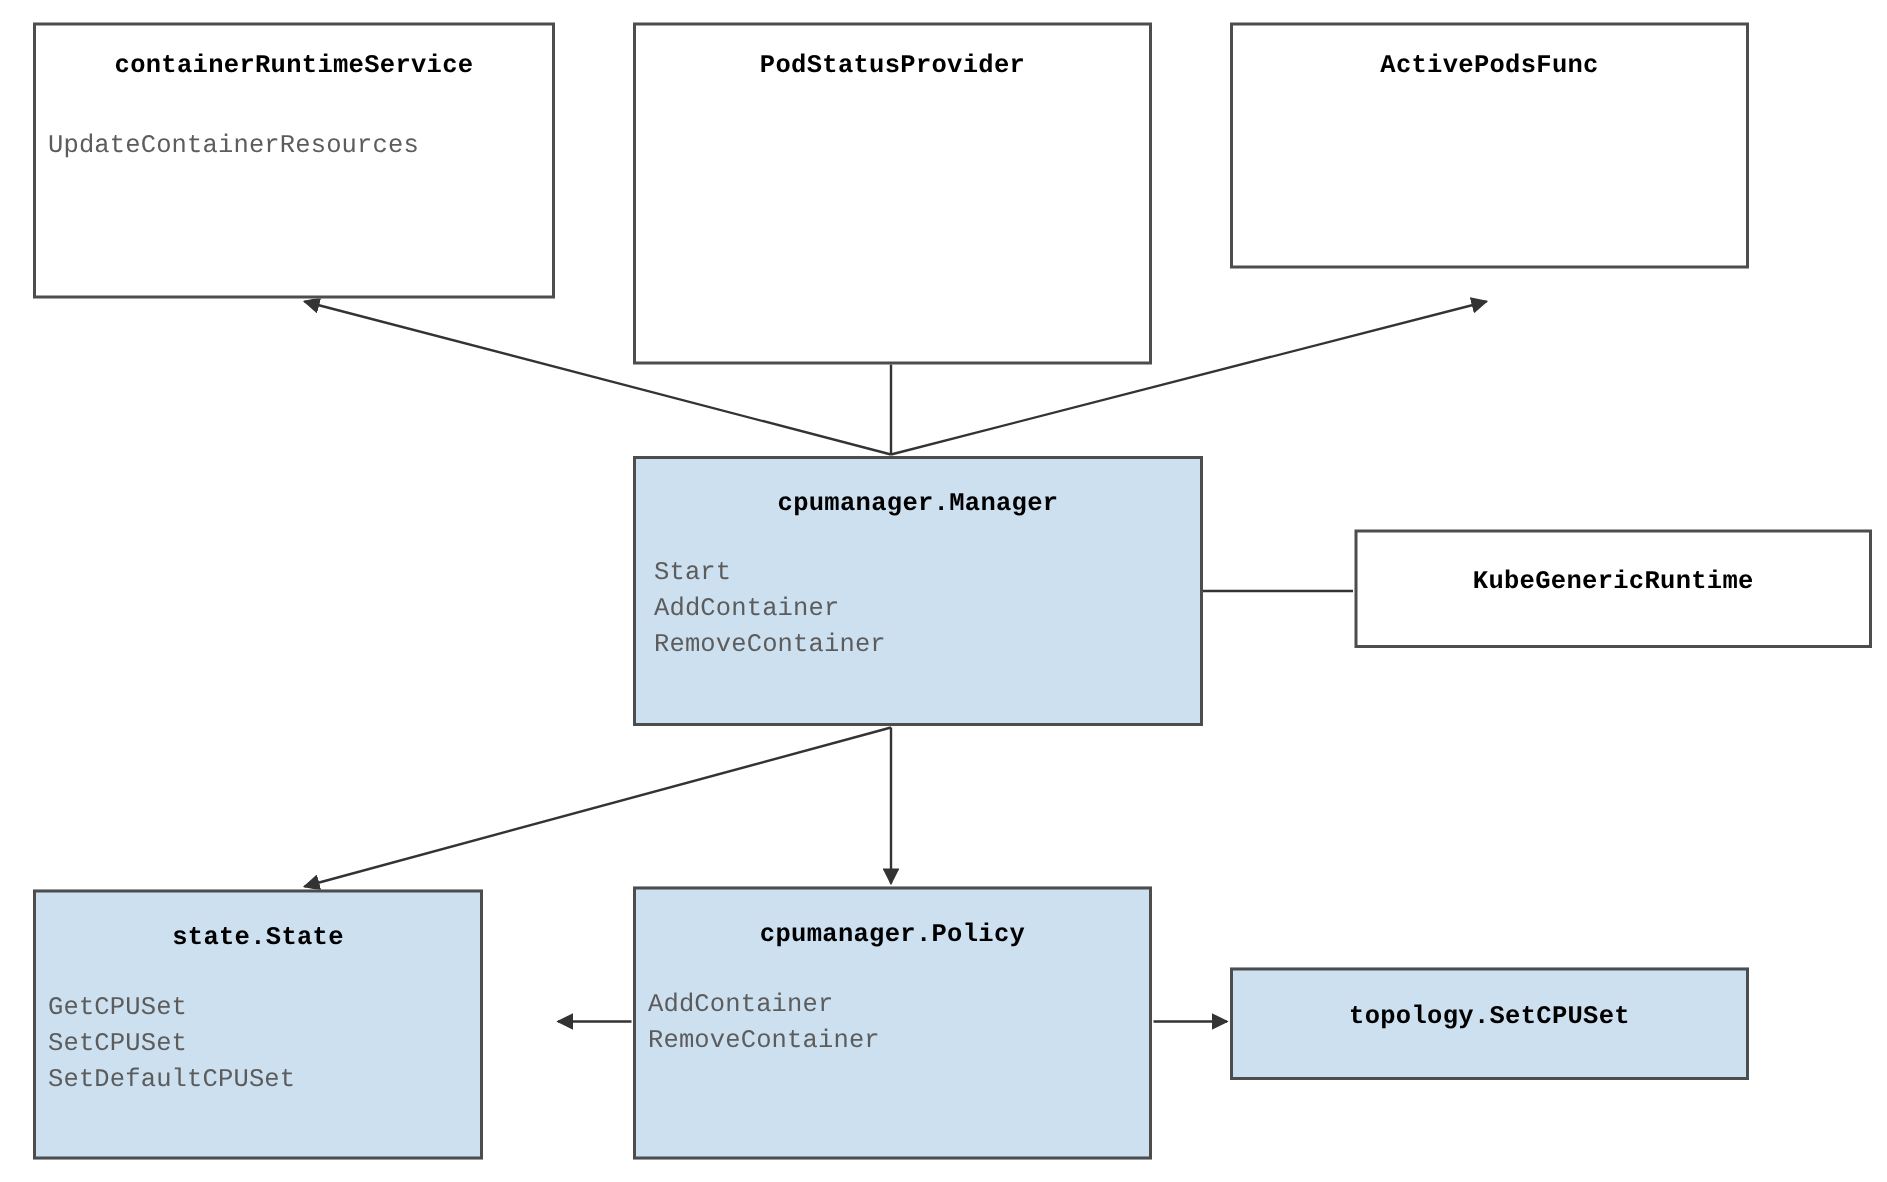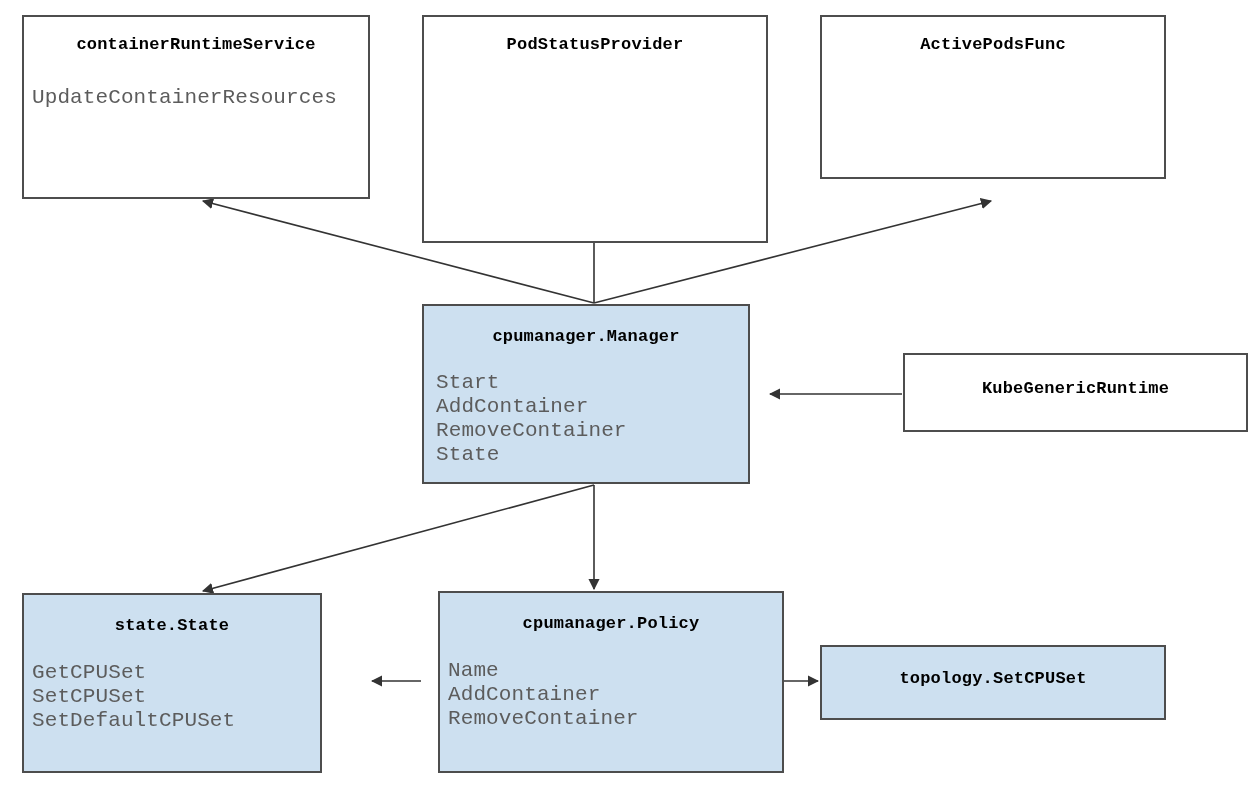--- a/index.html
+++ b/index.html
@@ -42,34 +42,34 @@
     line-height: 20px;
     color: #000000;
     letter-spacing: 0.2px;
     white-space: nowrap;
   }
   .node-members {
     margin-top: 26px;
     padding-left: 8px;
   }
   .member {
-    font-size: 21px;
+    font-size: 17px;
     line-height: 24px;
     color: #5c5c5c;
     white-space: nowrap;
     letter-spacing: 0.1px;
   }
   
   #node-containerRuntimeService { left: 22px;  top: 15px;  width: 348px; height: 184px; }
   #node-podStatusProvider       { left: 422px; top: 15px;  width: 346px; height: 228px; }
   #node-activePodsFunc          { left: 820px; top: 15px;  width: 346px; height: 164px; }
-  #node-cpumanagerManager       { left: 422px; top: 304px; width: 328px; height: 180px; }
+  #node-cpumanagerManager       { left: 422px; top: 304px; width: 380px; height: 180px; }
   #node-kubeGenericRuntime      { left: 903px; top: 353px; width: 345px; height: 79px; }
   #node-stateState              { left: 22px;  top: 593px; width: 300px; height: 180px; }
-  #node-cpumanagerPolicy        { left: 438px; top: 591px; width: 346px; height: 182px; }
+  #node-cpumanagerPolicy        { left: 422px; top: 591px; width: 346px; height: 182px; }
   #node-topologyTopology        { left: 820px; top: 645px; width: 346px; height: 75px; }
   #node-containerRuntimeService .node-title,
   #node-podStatusProvider .node-title,
   #node-activePodsFunc .node-title { margin-top: 18px; }
   #node-cpumanagerManager .node-title,
   #node-stateState .node-title,
   #node-cpumanagerPolicy .node-title { margin-top: 21px; }
   #node-kubeGenericRuntime .node-title { margin-top: 24px; }
   #node-topologyTopology .node-title  { margin-top: 22px; }
   #node-containerRuntimeService .node-members { margin-top: 31px; }
@@ -122,41 +122,39 @@
     <div class="node-title">ActivePodsFunc</div>
     <div class="node-members"></div>
   </div>
 
   <div class="node filled" id="node-cpumanagerManager">
     <div class="node-title">cpumanager.Manager</div>
     <div class="node-members">
       <div class="member">Start</div>
       <div class="member">AddContainer</div>
       <div class="member">RemoveContainer</div>
-      <div class="member">State</div>
     </div>
   </div>
 
   <div class="node" id="node-kubeGenericRuntime">
     <div class="node-title">KubeGenericRuntime</div>
   </div>
 
   <div class="node filled" id="node-stateState">
     <div class="node-title">state.State</div>
     <div class="node-members">
       <div class="member">GetCPUSet</div>
       <div class="member">SetCPUSet</div>
       <div class="member">SetDefaultCPUSet</div>
     </div>
   </div>
 
   <div class="node filled" id="node-cpumanagerPolicy">
     <div class="node-title">cpumanager.Policy</div>
     <div class="node-members">
-      <div class="member">Name</div>
       <div class="member">AddContainer</div>
       <div class="member">RemoveContainer</div>
     </div>
   </div>
 
   <div class="node filled" id="node-topologyTopology">
     <div class="node-title">topology.SetCPUSet</div>
   </div>
 
 </div>

